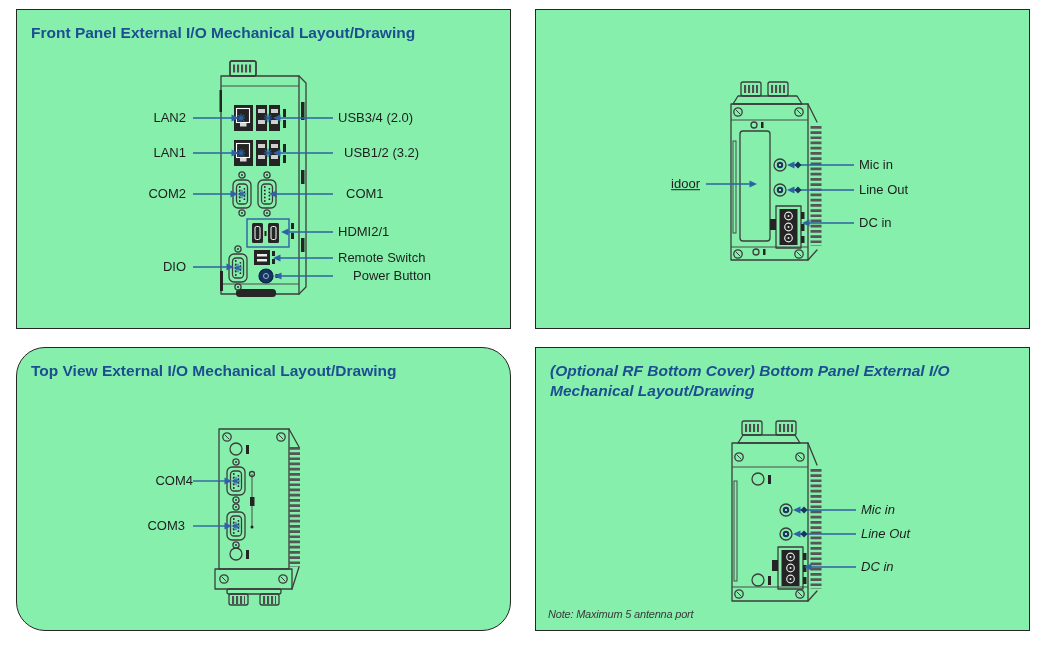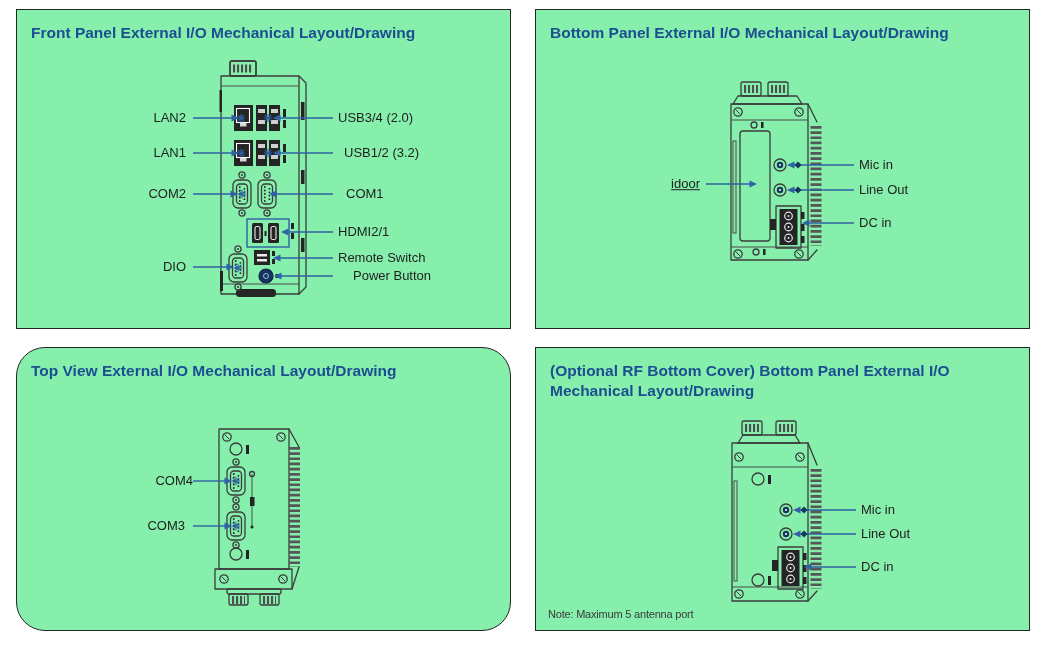--- a/index.html
+++ b/index.html
@@ -181,21 +181,20 @@
     <div class="lbl" style="left:321px;top:108px;">USB3/4 (2.0)</div>
     <div class="lbl" style="left:327px;top:143px;">USB1/2 (3.2)</div>
     <div class="lbl" style="left:321px;top:184px;margin-left:8px;">COM1</div>
     <div class="lbl" style="left:321px;top:222px;">HDMI2/1</div>
     <div class="lbl" style="left:321px;top:248px;">Remote Switch</div>
     <div class="lbl" style="left:336px;top:266px;">Power Button</div>
   </div>
 </section>
 
 <section class="panel" style="left:535px;top:9px;width:495px;height:320px;">
-  <h2 class="panel-title">Bottom Panel External I/O Mechanical Layout/Drawing</h2>
   <div class="fig">
     <svg viewBox="0 0 495 320" width="495" height="320">
       <g>
         <line x1="208" y1="79" x2="222" y2="79" class="ribs"></line>
         <rect x="205" y="72" width="20" height="14" rx="2" class="oln"></rect>
         <line x1="235" y1="79" x2="249" y2="79" class="ribs"></line>
         <rect x="232" y="72" width="20" height="14" rx="2" class="oln"></rect>
         <path d="M197,94 L202,86 H261 L266,94 Z" class="oln" fill="#fff"></path>
         <rect x="195" y="94" width="77" height="156" class="oln" fill="#fff"></rect>
         <line x1="195" y1="110" x2="272" y2="110" class="thin"></line>
@@ -278,21 +277,21 @@
         <path class="ldr" d="M176,178 H208"></path>
           <use href="#arrR" x="215" y="178" class="arr"></use>
           <use href="#starx" x="219" y="178"></use>
       </g>
     </svg>
     <div class="lbl lbl-r" style="right:317px;top:133px;">COM4</div>
     <div class="lbl lbl-r" style="right:325px;top:178px;">COM3</div>
   </div>
 </section>
 
-<section class="panel" style="left:535px;top:347px;width:495px;height:284px;">
+<section class="panel" style="left:535px;top:347px;width:495px;height:284px;font-style:italic;">
   <h2 class="panel-title">(Optional RF Bottom Cover) Bottom Panel External I/O Mechanical Layout/Drawing</h2>
   <div class="fig">
     <svg viewBox="0 0 495 284" width="495" height="284">
       <g>
         <line x1="209" y1="80" x2="223" y2="80" class="ribs"></line>
         <rect x="206" y="73" width="20" height="14" rx="2" class="oln"></rect>
         <line x1="243" y1="80" x2="257" y2="80" class="ribs"></line>
         <rect x="240" y="73" width="20" height="14" rx="2" class="oln"></rect>
         <path d="M202,95 L207,87 H259 L264,95 Z" class="oln" fill="#fff"></path>
         <rect x="196" y="95" width="76" height="158" class="oln" fill="#fff"></rect>

